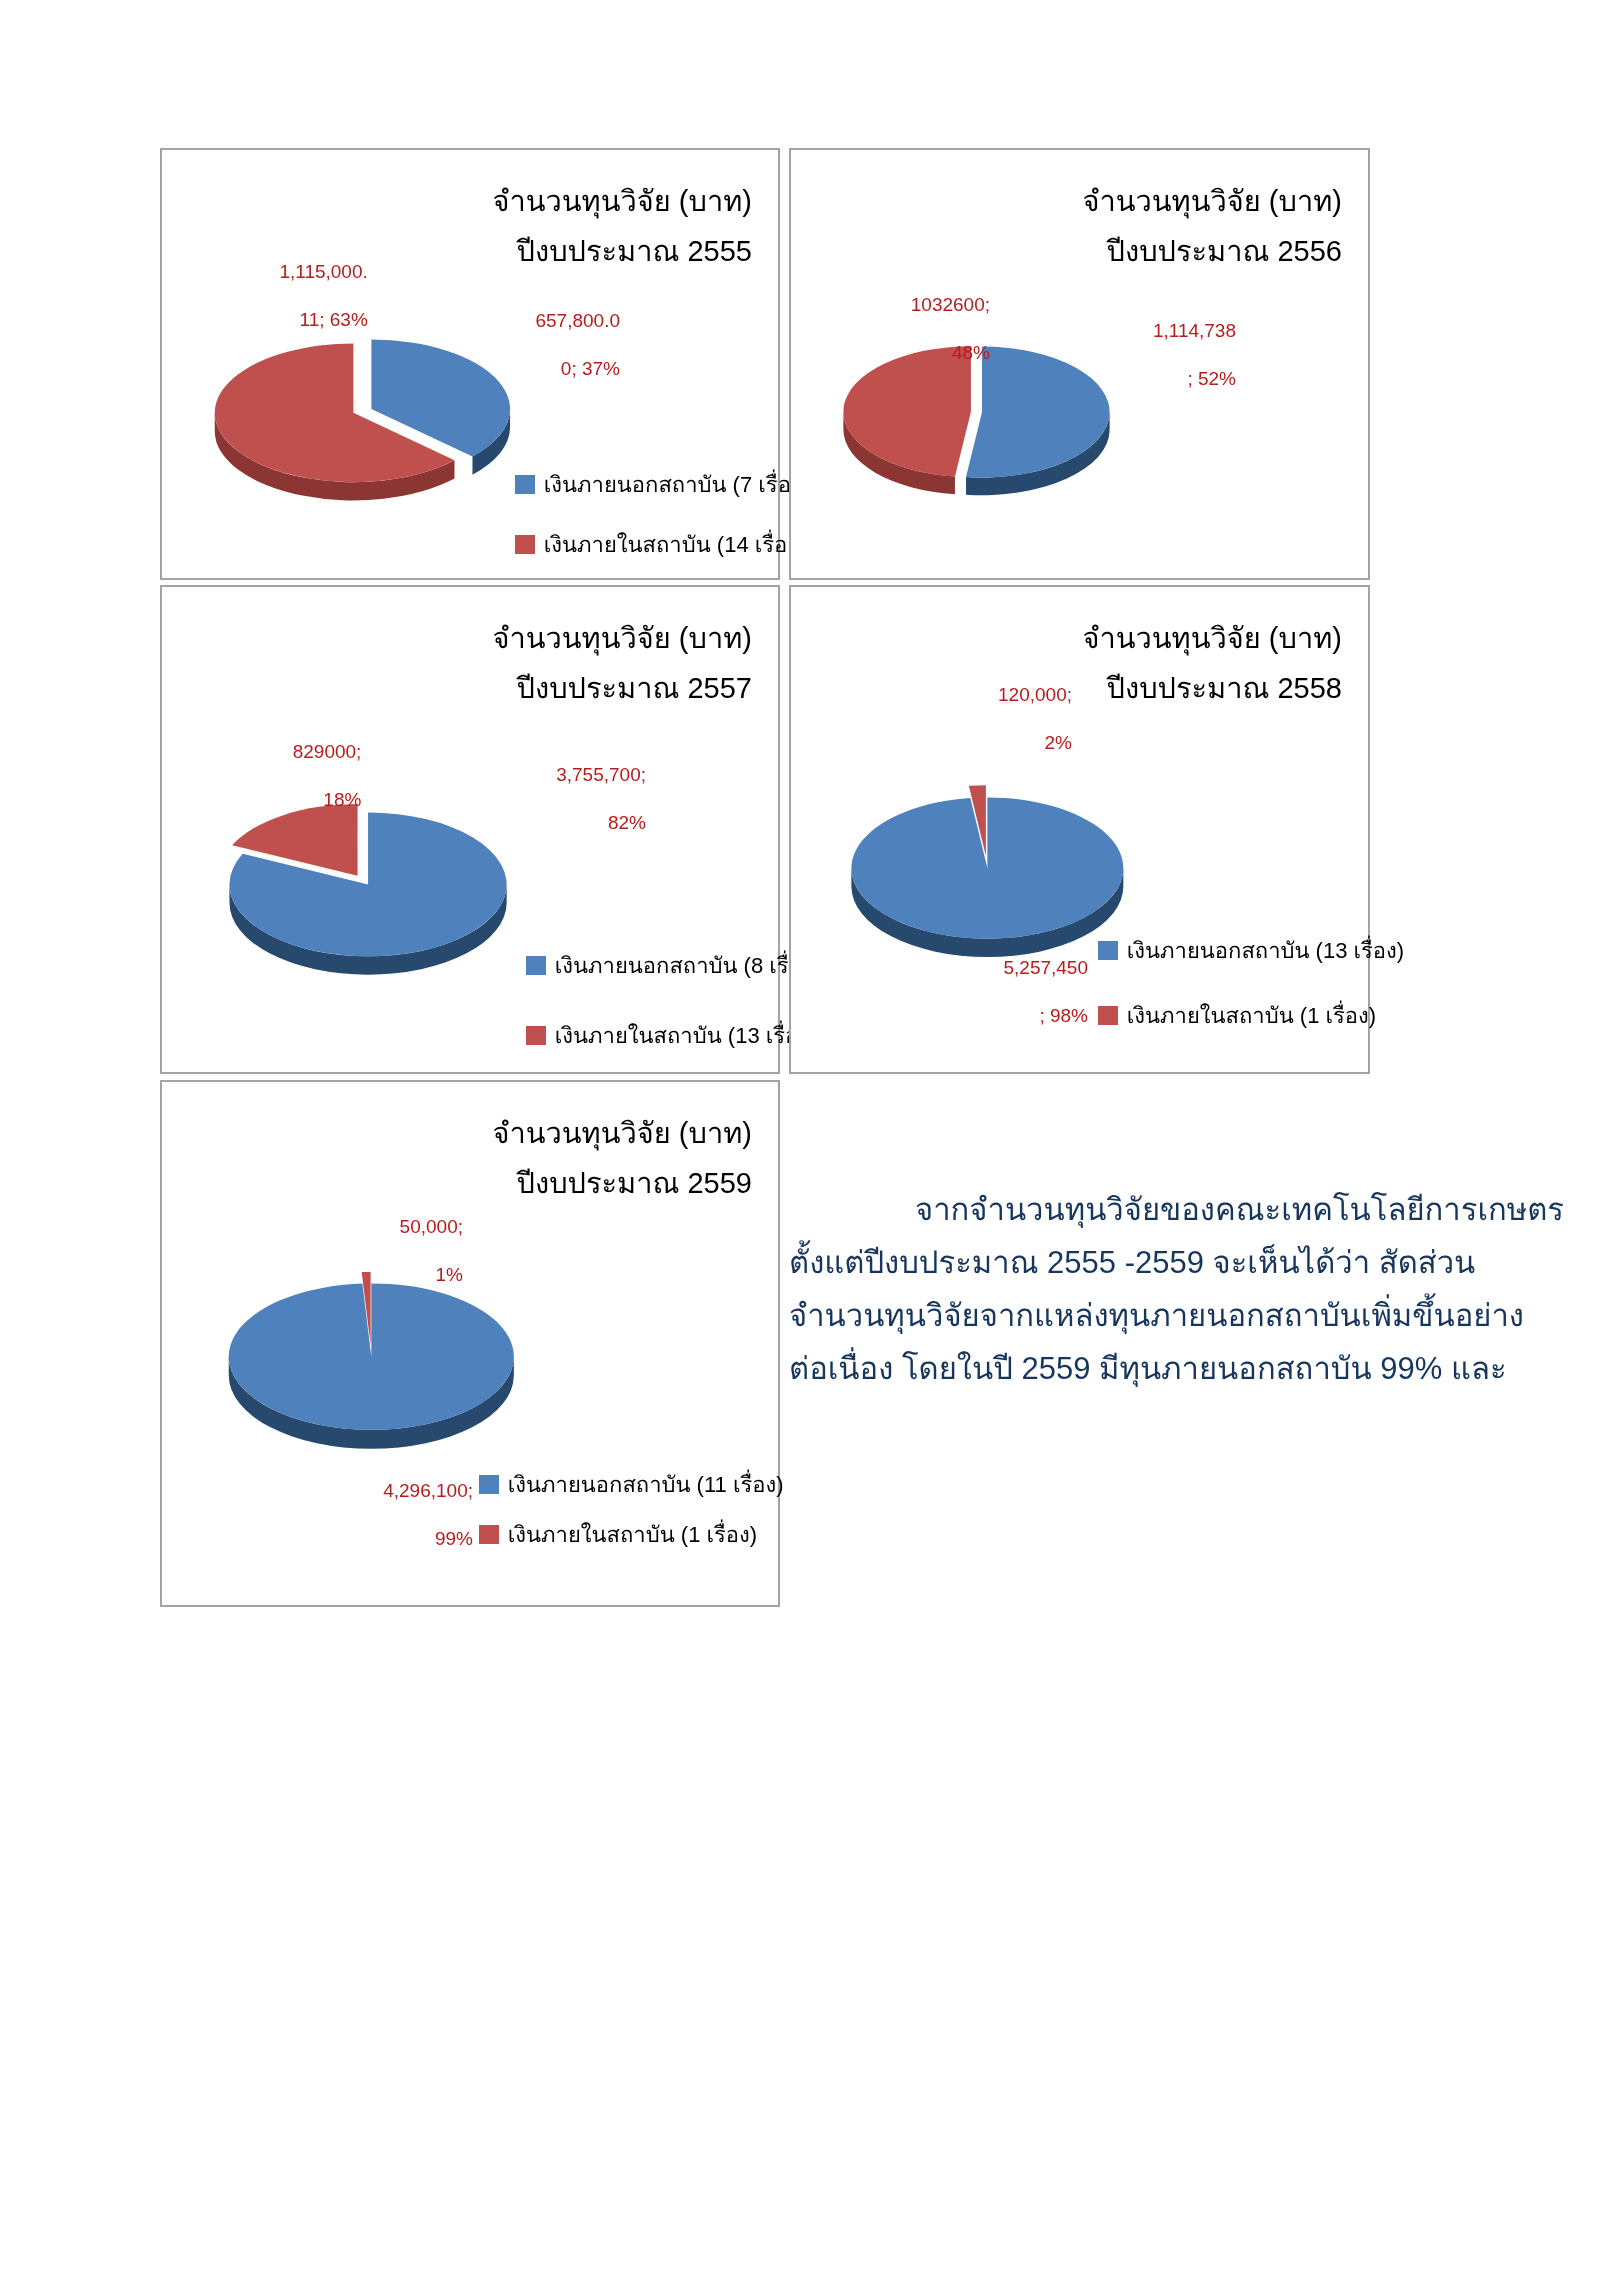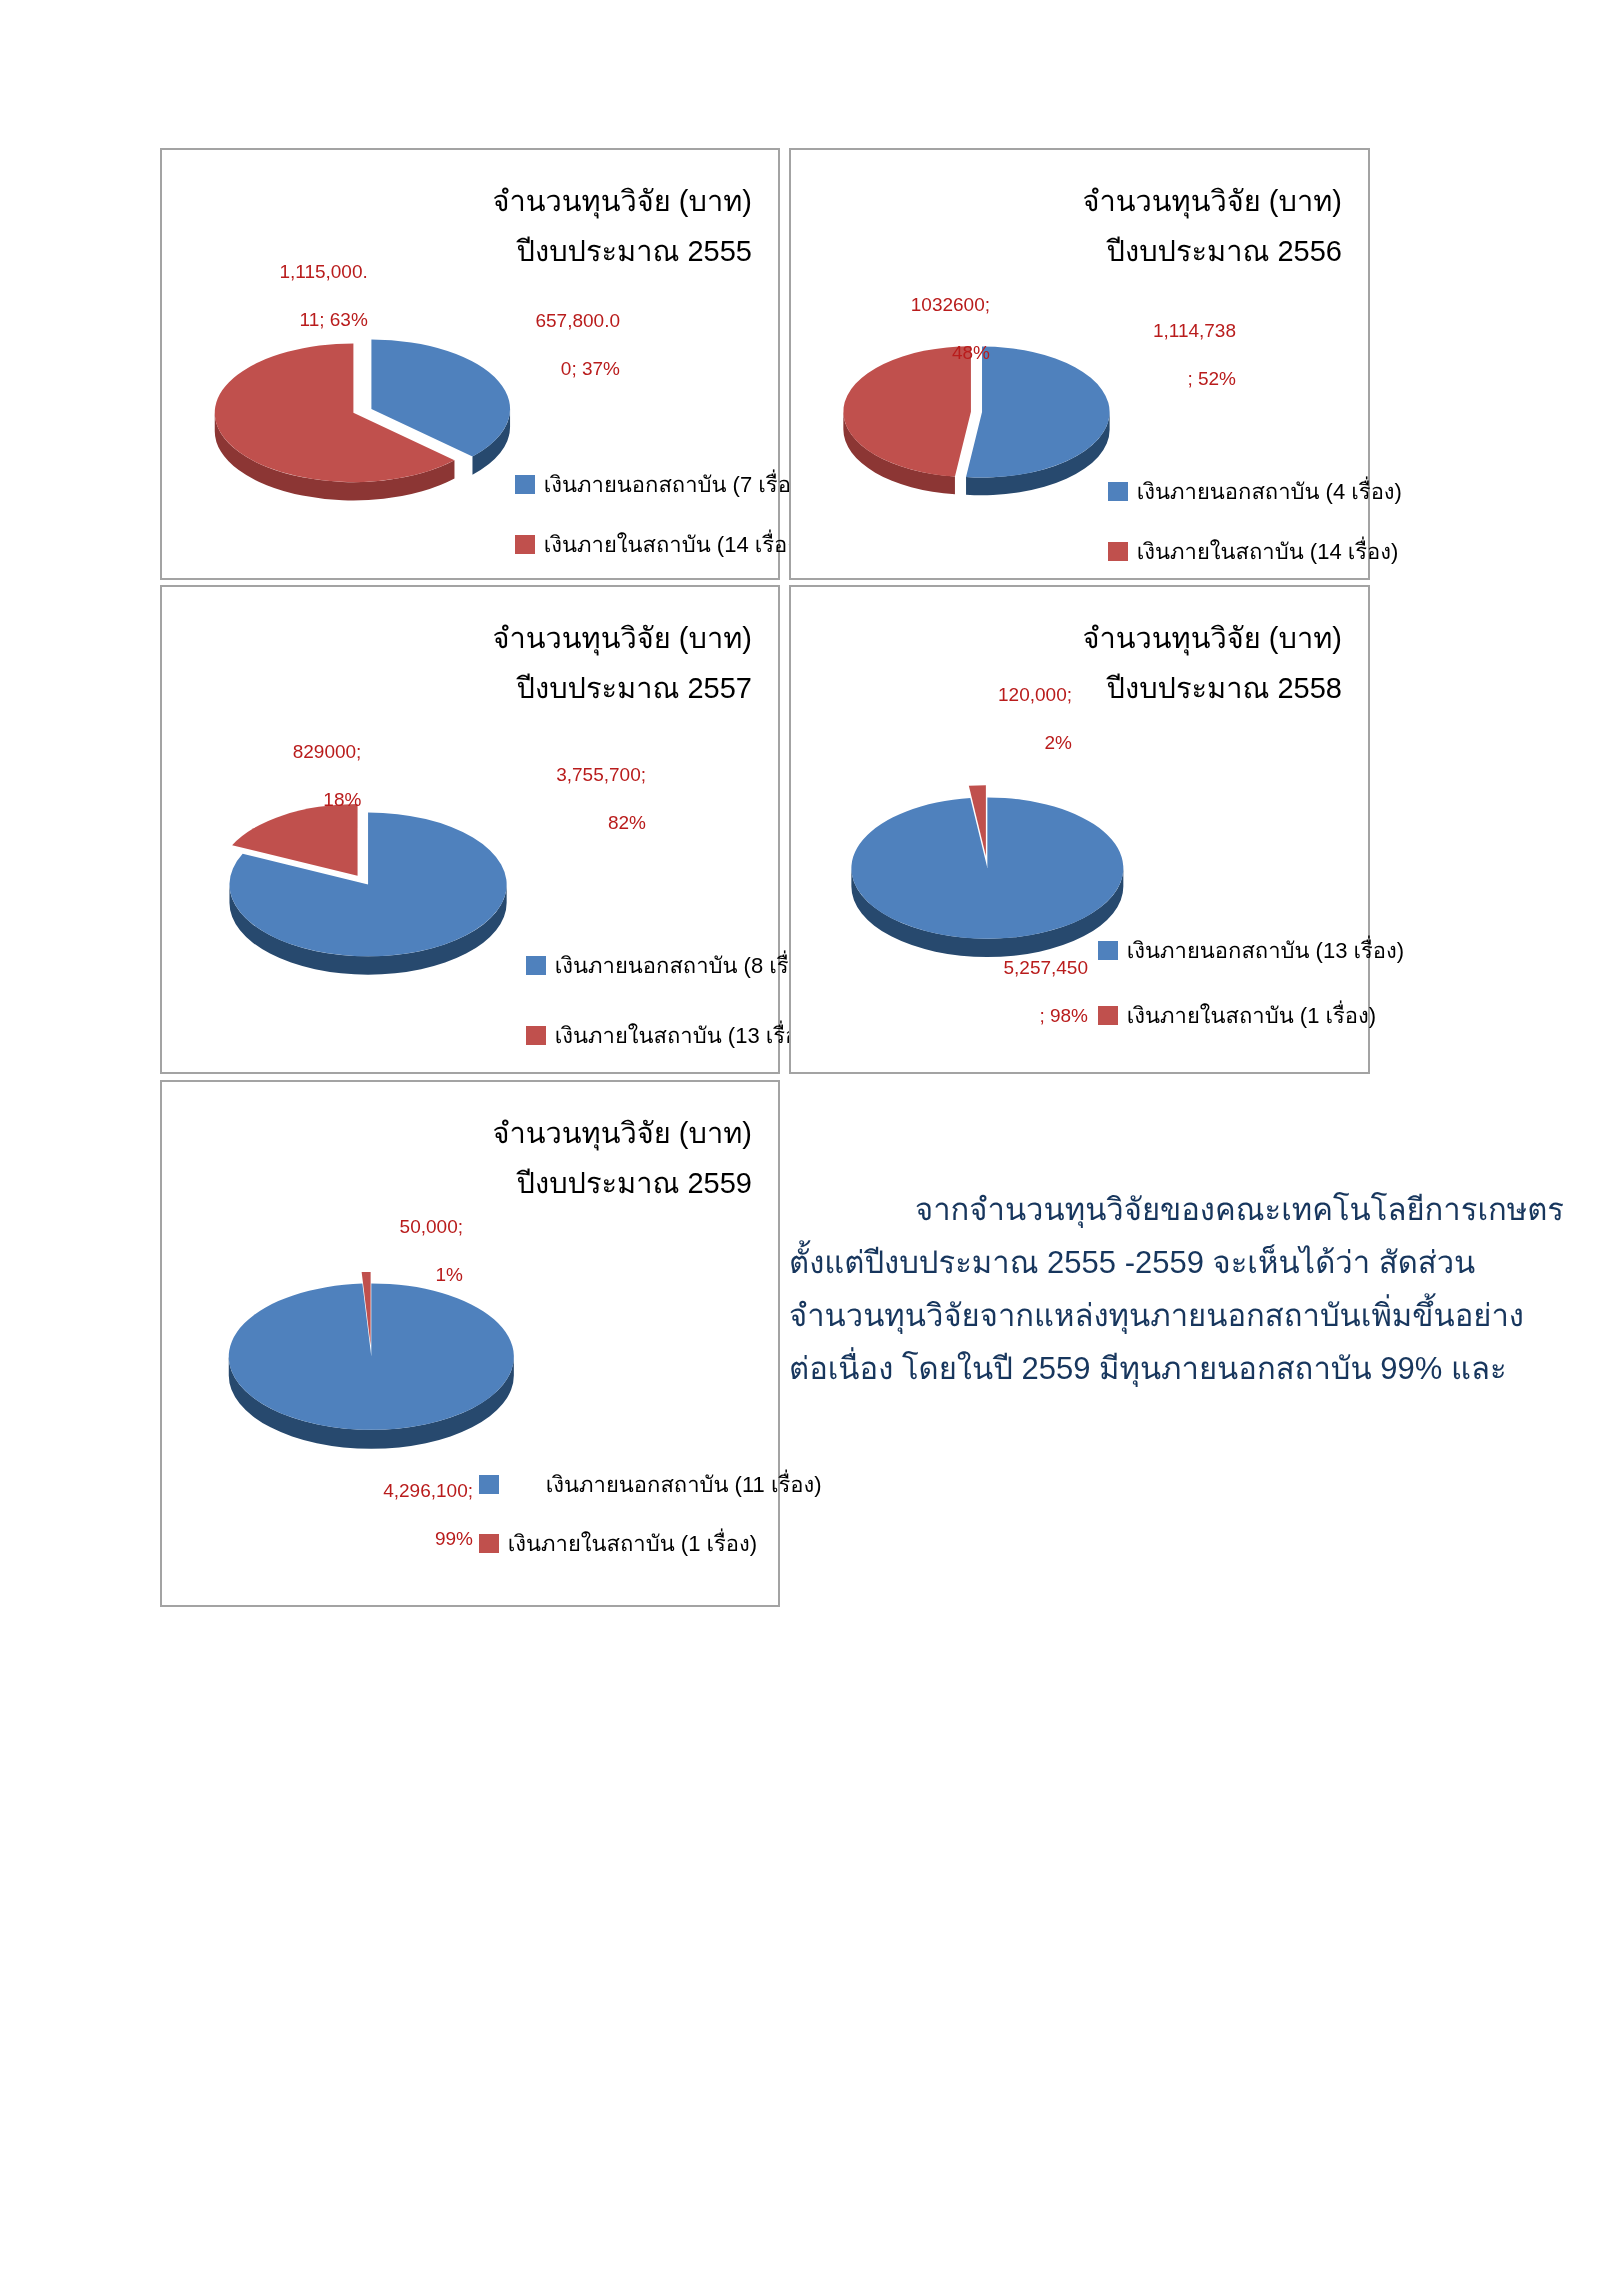--- a/index.html
+++ b/index.html
@@ -64,30 +64,20 @@
           <div>จำนวนทุนวิจัย (บาท)</div>
           <div>ปีงบประมาณ 2556</div>
         </div>
         <div class="slice-label" style="left: 249px; top: 157px; width: 196px;">
           <div>1,114,738</div>
           <div>; 52%</div>
         </div>
         <div class="slice-label" style="left: 0px; top: 131px; width: 183px; padding-left: 16px;">
           <div>1032600;</div>
           <div>48%</div>
-        </div>
-        <div class="legend" style="left: 317px; top: 324px;">
-          <div class="legend-row" style="margin-bottom: 25px;">
-            <span class="legend-swatch" style="background: rgb(79, 129, 189);"></span>
-            <span class="legend-text">เงินภายนอกสถาบัน (4 เรื่อง)</span>
-          </div>
-          <div class="legend-row" style="margin-bottom: 25px;">
-            <span class="legend-swatch" style="background: rgb(192, 80, 77);"></span>
-            <span class="legend-text">เงินภายในสถาบัน (14 เรื่อง)</span>
-          </div>
         </div>
       </div>
       <div class="chart-box" style="left: 160px; top: 585px; width: 620px; height: 489px;">
         <svg class="pie-svg" width="620" height="489" viewBox="0 0 948 748">
           <path d="M 527 455 A 212 110 0 0 1 103 455 l 0 28 A 212 110 0 0 0 527 483 Z" fill="#27496E"></path>
           <path d="M 315 455 L 315 345 A 212 110 0 1 1 123.17666487720385 408.164277927842 Z" fill="#4F81BD"></path>
           <path d="M 298.9251961506301 441.8571596502045 L 107.10186102783393 395.0214375780465 A 212 110 0 0 1 298.92519615063003 331.8571596502045 Z" fill="#C0504D"></path>
         </svg>
         <div class="chart-title">
           <div>จำนวนทุนวิจัย (บาท)</div>
@@ -153,21 +143,21 @@
         </div>
         <div class="slice-label" style="left: 115px; top: 385px; width: 196px;">
           <div>4,296,100;</div>
           <div>99%</div>
         </div>
         <div class="slice-label" style="left: 105px; top: 121px; width: 196px;">
           <div>50,000;</div>
           <div>1%</div>
         </div>
         <div class="legend" style="left: 317px; top: 385px;">
-          <div class="legend-row" style="margin-bottom: 24px; gap: 38px;">
+          <div class="legend-row" style="margin-bottom: 15px;">
             <span class="legend-swatch" style="background: rgb(79, 129, 189);"></span>
             <span class="legend-text">เงินภายนอกสถาบัน (11 เรื่อง)</span>
           </div>
           <div class="legend-row" style="margin-bottom: 33px;">
             <span class="legend-swatch" style="background: rgb(192, 80, 77);"></span>
             <span class="legend-text">เงินภายในสถาบัน (1 เรื่อง)</span>
           </div>
         </div>
       </div>
     </div>

